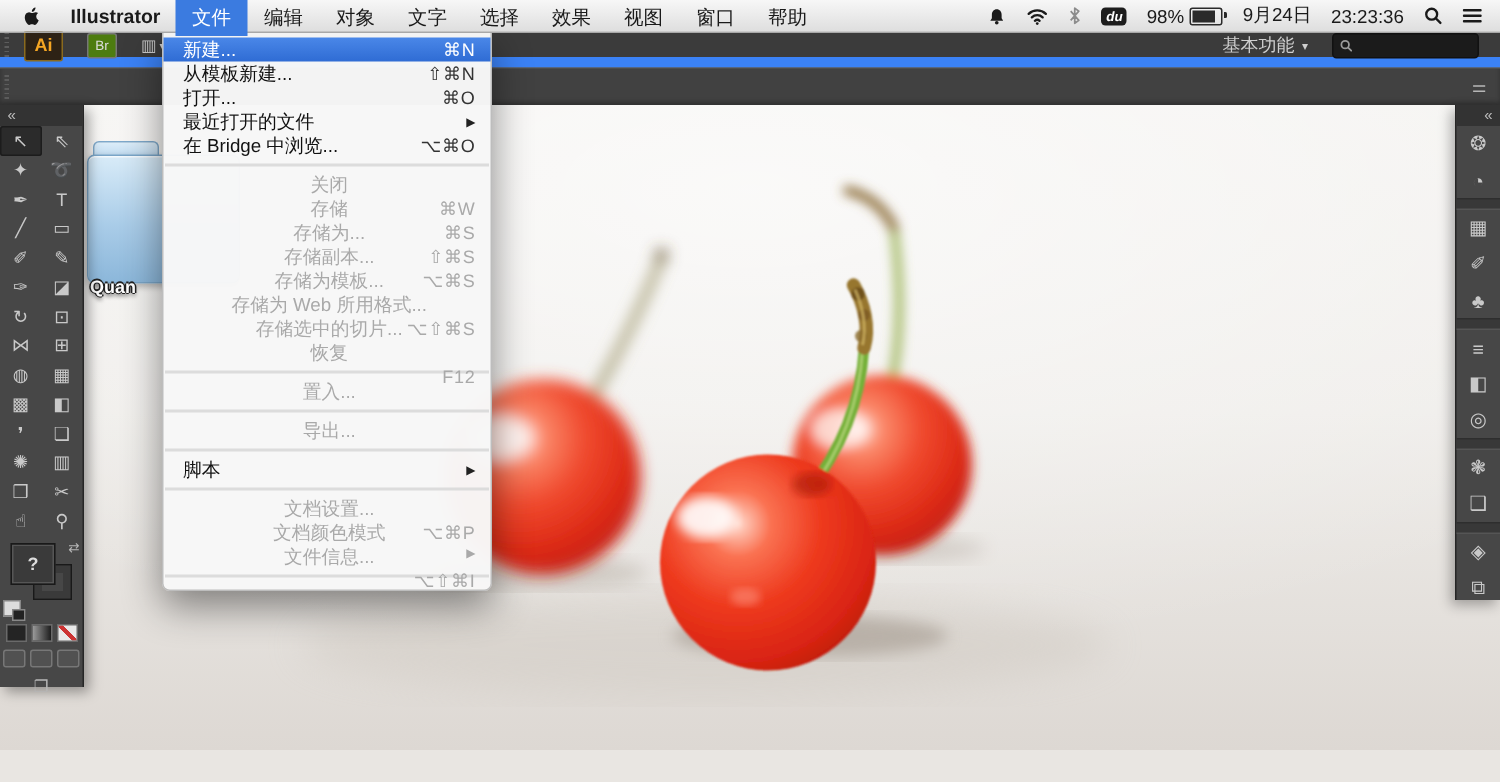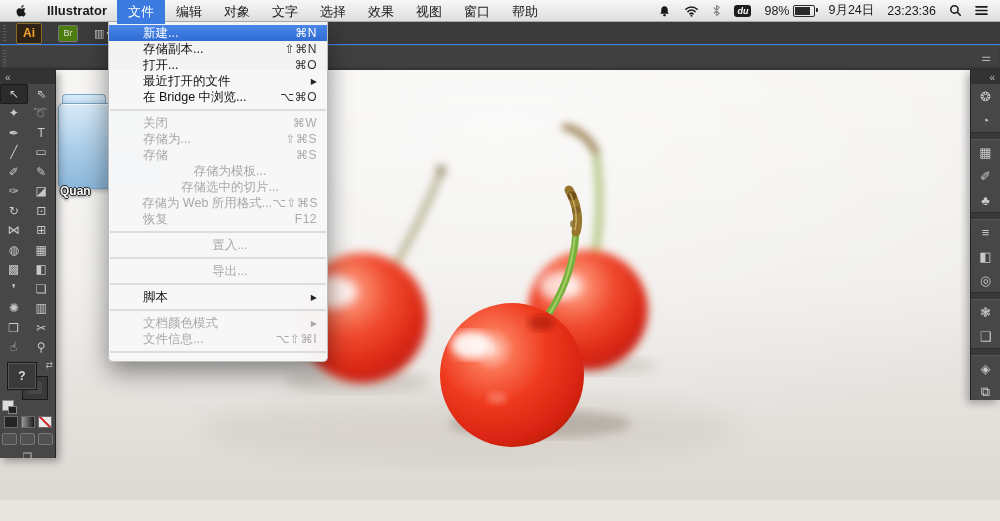--- a/index.html
+++ b/index.html
@@ -35,21 +35,21 @@
   #mb-right .seg{display:flex;align-items:center;gap:4px;}
   .du-badge{display:inline-block;background:#1d1d1d;color:#fff;border-radius:3px;
     font-size:9px;font-style:italic;font-weight:bold;padding:1px 3px;line-height:10px;}
   .batt{position:relative;width:20px;height:10px;border:1px solid #2a2a2a;border-radius:2px;}
   .batt::after{content:"";position:absolute;right:-4px;top:2px;width:2px;height:4px;background:#2a2a2a;border-radius:0 1px 1px 0;}
   .batt .lvl{position:absolute;left:1px;top:1px;bottom:1px;width:15px;background:#2a2a2a;}
   .mb-ico{display:flex;align-items:center;}
 
   
   #appbar1{left:0;top:22px;width:1000px;height:23px;z-index:10;background:#3b3b3b;
-    border-bottom:1px solid #3b82f6;display:flex;align-items:center;box-sizing:border-box;}
+    border-bottom:7px solid #3b82f6;display:flex;align-items:center;box-sizing:border-box;}
   #appbar2{left:0;top:45px;width:1000px;height:25px;z-index:10;background:#414141;
     box-shadow:inset 0 1px 0 #4d4d4d, inset 0 -2px 3px rgba(0,0,0,.25);
     display:flex;align-items:center;justify-content:space-between;box-sizing:border-box;}
   .grip{width:3px;height:16px;margin-left:3px;
     background-image:repeating-linear-gradient(#5c5c5c 0 1px,transparent 1px 3px);}
   #ai-logo{margin-left:10px;width:24px;height:19px;background:#2d2215;border:1px solid #8a6a1e;
     border-radius:2px;color:#f5a623;font-weight:bold;font-size:12px;display:flex;align-items:center;justify-content:center;}
   #br-icon{margin-left:16px;width:18px;height:15px;background:#4d7c0f;border:1px solid #777;border-radius:2px;
     color:#ddd;font-size:9px;display:flex;align-items:center;justify-content:center;}
   #arrange{margin-left:16px;color:#c9c9c9;font-size:11px;display:flex;align-items:center;gap:2px;}
@@ -93,26 +93,26 @@
   #paneldock{right:0;top:70px;width:30px;height:330px;z-index:20;background:#474747;
     border-left:1px solid #262626;box-shadow:-3px 3px 8px rgba(0,0,0,.3);box-sizing:border-box;}
   #paneldock .dock-head{justify-content:flex-end;}
   .pico{height:24px;display:flex;align-items:center;justify-content:center;color:#c9c9c9;font-size:13px;cursor:default;}
   .dock-sep{height:6px;background:#383838;border-top:1px solid #2e2e2e;border-bottom:1px solid #555;}
 
   
   #filemenu{left:108px;top:22px;width:220px;z-index:60;background:rgba(247,247,247,.98);
     border:1px solid #bdbdbd;border-top:none;border-radius:0 0 5px 5px;
     box-shadow:0 10px 26px rgba(0,0,0,.45);padding:3px 0 4px;box-sizing:border-box;}
-  .mi{display:flex;align-items:center;height:16px;padding:0 10px 0 34px;font-size:12.5px;color:#111;justify-content:center;}
+  .mi{display:flex;align-items:center;height:16px;padding:0 10px 0 13px;font-size:12.5px;color:#111;}
   .mi .mi-label{white-space:nowrap;}
   .mi .mi-short{margin-left:auto;color:#333;letter-spacing:.5px;font-size:12px;}
   .mi .mi-arrow{margin-left:auto;font-size:8px;color:#222;}
   .mi .mi-arrow:empty,.mi .mi-short:empty{display:none;}
-  .mi.disabled,.mi.disabled .mi-short,.mi.disabled .mi-arrow{color:#a9a9a9;}
+  .mi.disabled,.mi.disabled .mi-short,.mi.disabled .mi-arrow{color:#a9a9a9;flex-direction:column;}
   .mi.highlighted{background:linear-gradient(#4a87e8,#2f6cd4);color:#fff;}
   .mi.highlighted .mi-short{color:#fff;}
   .mi-sep{height:2px;background:#dcdcdc;margin:4px 1px;}
 </style>
 </head>
 <body>
 
 <svg id="wallpaper" class="abs" width="1000" height="500" viewBox="0 0 1000 500">
   <defs>
     <linearGradient id="bgG" x1="0" y1="0" x2="0" y2="1">
@@ -284,20 +284,33 @@
 </div>
 
 <div id="appbar1" class="abs">
   <span class="grip"></span>
   <span id="ai-logo">Ai</span>
   <span id="br-icon">Br</span>
   <span id="arrange">
     <span>▥</span>
     <span style="font-size:8px;">▾</span>
   </span>
+  <span id="ab1-right">
+    <span id="workspace">
+      <span>基本功能</span>
+      <span style="font-size:8px;">▾</span>
+    </span>
+    <span id="searchbox">
+      <svg width="9" height="9" viewBox="0 0 15 15" fill="none" stroke="#9a9a9a" stroke-width="2" stroke-linecap="round">
+        <circle cx="6.3" cy="6.3" r="4.2"></circle>
+          <path d="M9.6,9.6 13,13"></path>
+      </svg>
+      <input type="text" placeholder="" style="">
+    </span>
+  </span>
 </div>
 
 <div id="appbar2" class="abs">
   <span class="grip"></span>
   <span id="sliders-icon">⚌</span>
 </div>
 
 <div id="tooldock" class="abs">
   <div class="dock-head">
     <span>«</span>
@@ -461,21 +474,21 @@
     </div>
 </div>
 
 <div id="filemenu" class="abs">
     <div class="mi highlighted">
     <span class="mi-label">新建...</span>
     <span class="mi-short">⌘N</span>
 
   </div>
     <div class="mi enabled">
-    <span class="mi-label">存储副本...</span>
+    <span class="mi-label">从模板新建...</span>
     <span class="mi-short">⇧⌘N</span>
 
   </div>
     <div class="mi enabled">
     <span class="mi-label">打开...</span>
     <span class="mi-short">⌘O</span>
 
   </div>
     <div class="mi enabled has-sub">
     <span class="mi-label">最近打开的文件</span>
@@ -487,40 +500,45 @@
     <span class="mi-short">⌥⌘O</span>
 
   </div>
     <div class="mi-sep"></div>
     <div class="mi disabled">
     <span class="mi-label">关闭</span>
     <span class="mi-short">⌘W</span>
 
   </div>
     <div class="mi disabled">
+    <span class="mi-label">存储</span>
+    <span class="mi-short">⌘S</span>
+
+  </div>
+    <div class="mi disabled">
     <span class="mi-label">存储为...</span>
     <span class="mi-short">⇧⌘S</span>
 
   </div>
     <div class="mi disabled">
-    <span class="mi-label">存储</span>
-    <span class="mi-short">⌘S</span>
+    <span class="mi-label">存储副本...</span>
+    <span class="mi-short">⌥⌘S</span>
 
   </div>
     <div class="mi disabled">
     <span class="mi-label">存储为模板...</span>
-
-  </div>
-    <div class="mi disabled">
-    <span class="mi-label">存储选中的切片...</span>
 
   </div>
     <div class="mi disabled">
     <span class="mi-label">存储为 Web 所用格式...</span>
     <span class="mi-short">⌥⇧⌘S</span>
+
+  </div>
+    <div class="mi disabled">
+    <span class="mi-label">存储选中的切片...</span>
 
   </div>
     <div class="mi disabled">
     <span class="mi-label">恢复</span>
     <span class="mi-short">F12</span>
 
   </div>
     <div class="mi-sep"></div>
     <div class="mi disabled">
     <span class="mi-label">置入...</span>
@@ -531,20 +549,25 @@
     <span class="mi-label">导出...</span>
 
   </div>
     <div class="mi-sep"></div>
     <div class="mi enabled has-sub">
     <span class="mi-label">脚本</span>
 
     <span class="mi-arrow">▶</span>
   </div>
     <div class="mi-sep"></div>
+    <div class="mi disabled">
+    <span class="mi-label">文档设置...</span>
+    <span class="mi-short">⌥⌘P</span>
+
+  </div>
     <div class="mi disabled has-sub">
     <span class="mi-label">文档颜色模式</span>
 
     <span class="mi-arrow">▶</span>
   </div>
     <div class="mi disabled">
     <span class="mi-label">文件信息...</span>
     <span class="mi-short">⌥⇧⌘I</span>
 
   </div>

